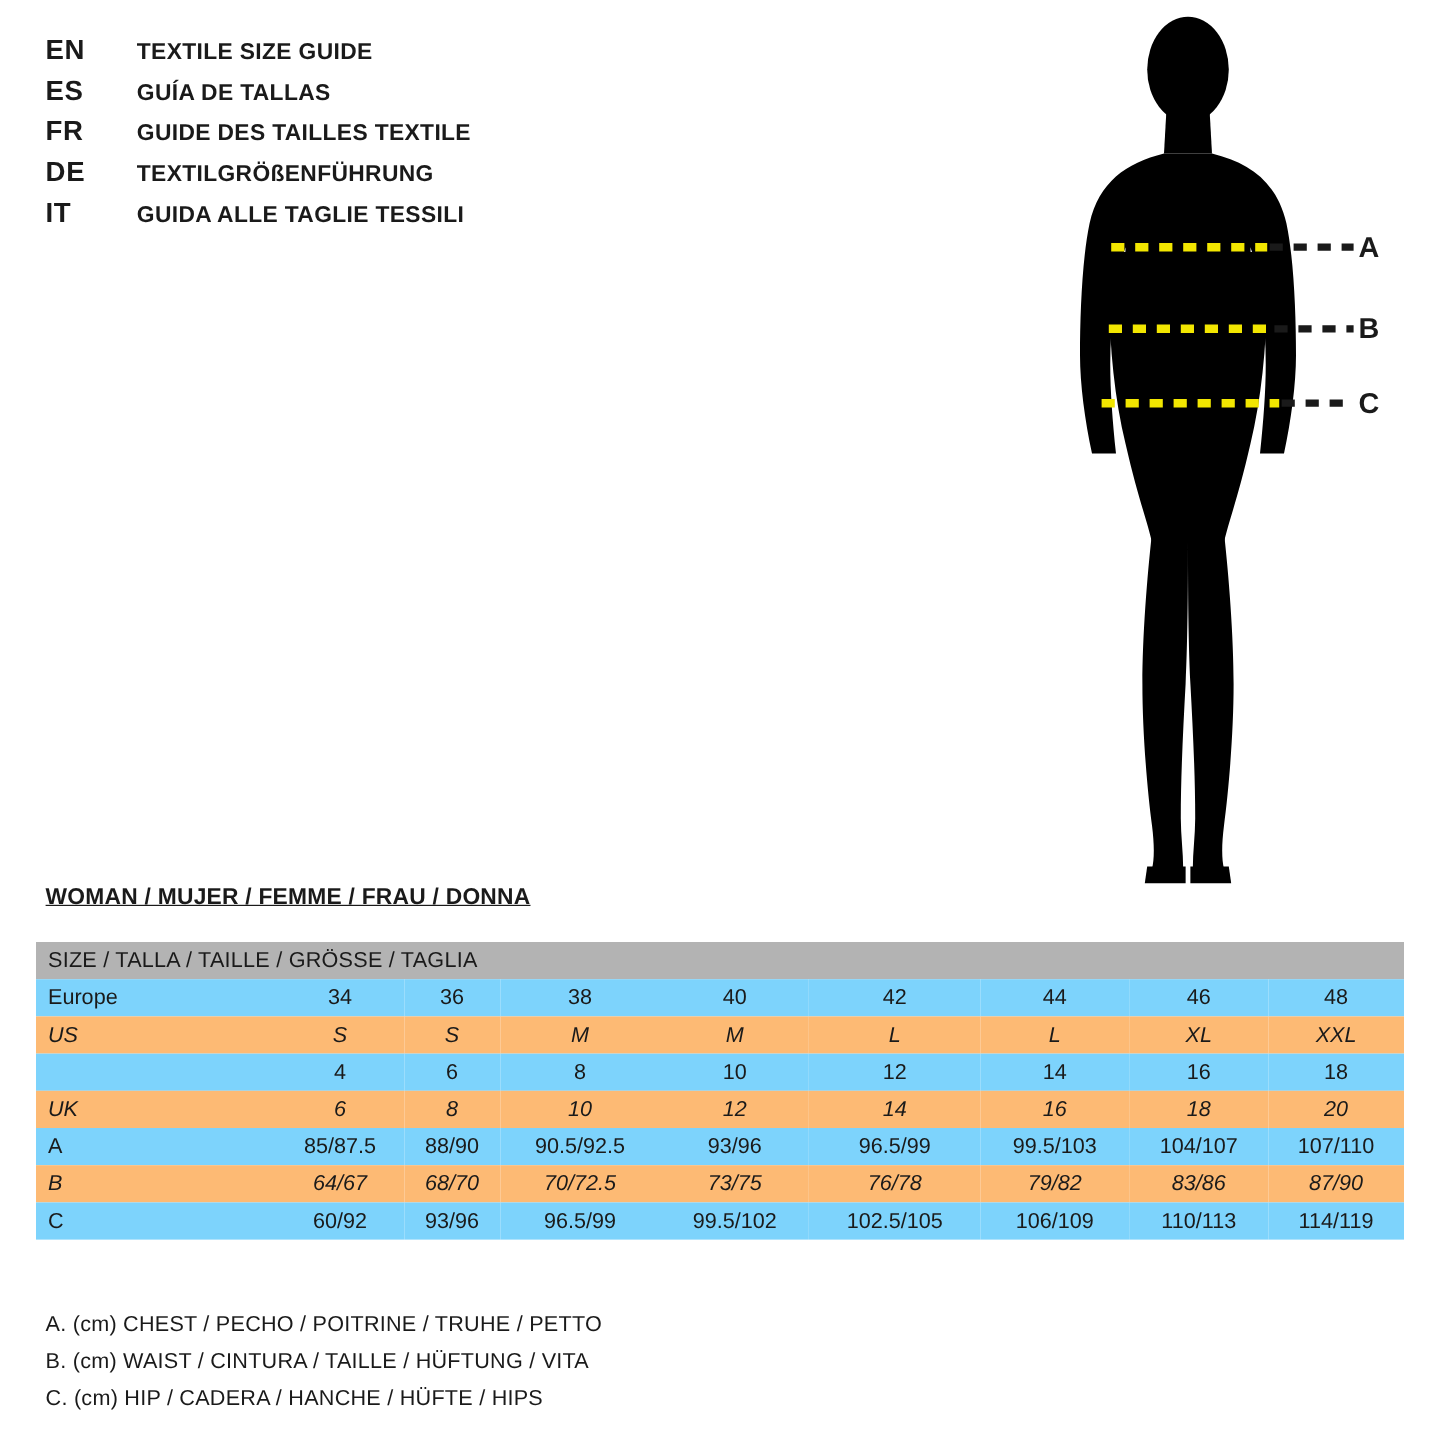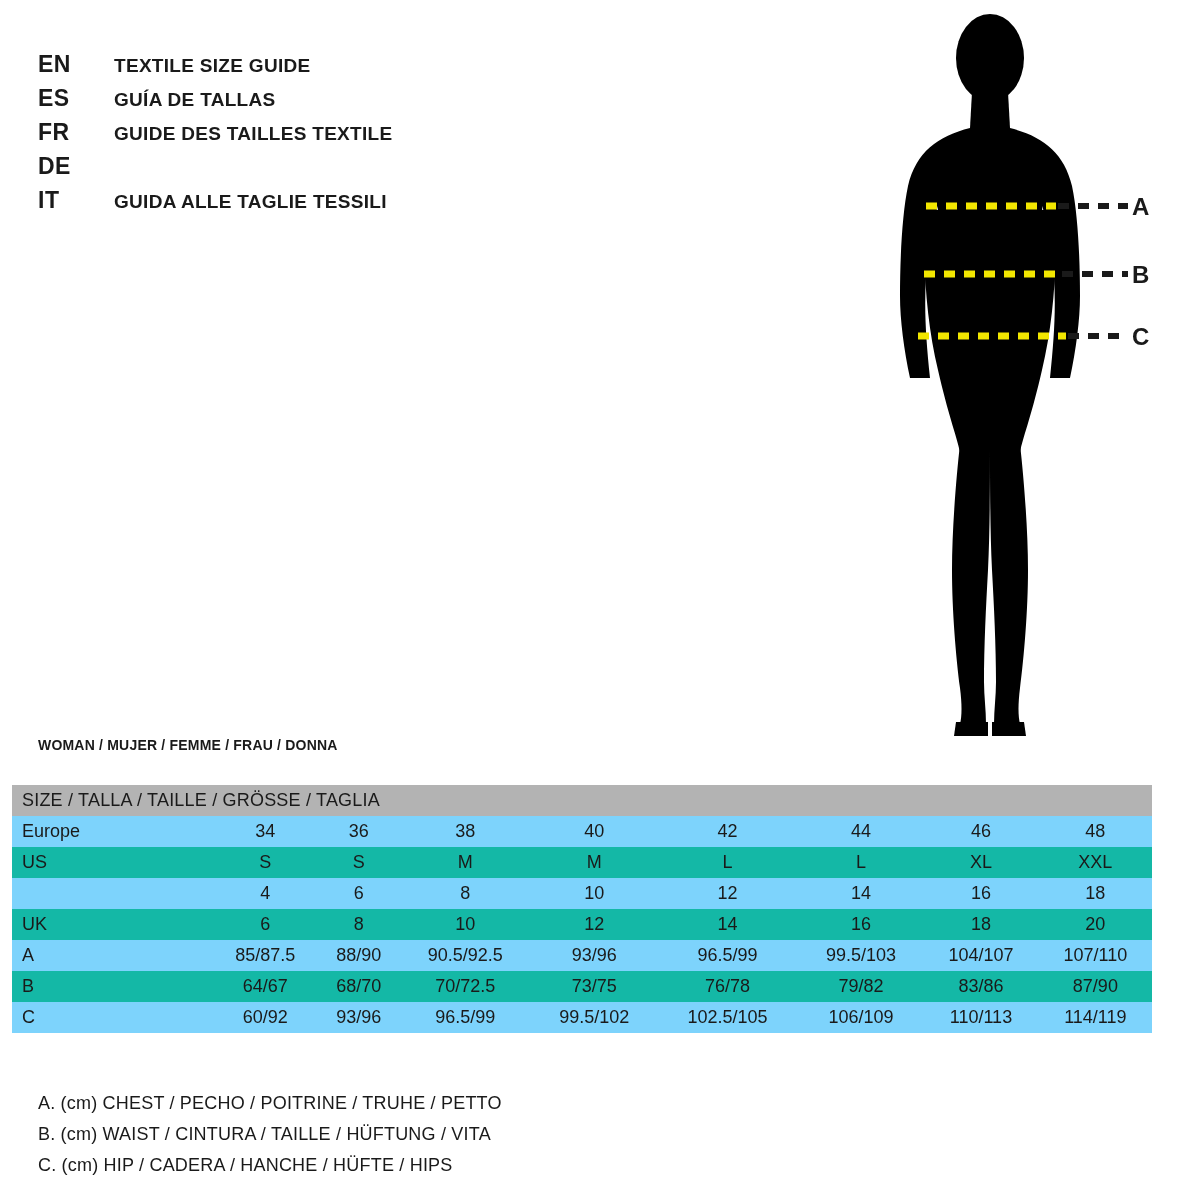--- a/index.html
+++ b/index.html
@@ -15,21 +15,20 @@
     color: #1a1a1a;
     overflow: hidden;
   }
 
   
   #title-block {
     position: absolute;
     left: 38px;
     top: 28px;
     width: 560px;
-    margin-top: 23px;
   }
   .title-row {
     display: flex;
     align-items: baseline;
     height: 34px;
   }
   .title-lang {
     width: 76px;
     font-size: 23px;
     font-weight: bold;
@@ -60,50 +59,52 @@
     font-size: 24px;
     font-weight: bold;
     color: #1a1a1a;
   }
 
   
   #gender-heading {
     position: absolute;
     left: 38px;
     top: 737px;
-    font-size: 14px;
+    font-size: 19px;
     font-weight: bold;
     letter-spacing: 0.2px;
+    text-decoration: underline;
   }
 
   
   #size-table {
     position: absolute;
-    left: 12px;
+    left: 30px;
     top: 785px;
     width: 1140px;
     border-collapse: collapse;
     font-size: 18px;
   }
   #size-table th, #size-table td {
     padding: 0;
     height: 31px;
     font-weight: normal;
   }
   #size-table tr.header-row {
     background: #b3b3b3;
   }
   #size-table tr.header-row th {
     text-align: left;
     padding-left: 10px;
     font-size: 18px;
     letter-spacing: 0.2px;
   }
   #size-table tr.shaded {
-    background: #14b8a6;
+    background: #fdba74;
+    font-style: italic;
   }
   #size-table tr.plain {
     background: #7dd3fc;
   }
   #size-table td.row-label {
     text-align: left;
     padding-left: 10px;
     width: 190px;
   }
   #size-table td.val {
@@ -136,20 +137,21 @@
   <div class="title-row">
     <span class="title-lang">ES</span>
     <span class="title-text">GUÍA DE TALLAS</span>
   </div>
   <div class="title-row">
     <span class="title-lang">FR</span>
     <span class="title-text">GUIDE DES TAILLES TEXTILE</span>
   </div>
   <div class="title-row">
     <span class="title-lang">DE</span>
+    <span class="title-text">TEXTILGRÖßENFÜHRUNG</span>
   </div>
   <div class="title-row">
     <span class="title-lang">IT</span>
     <span class="title-text">GUIDA ALLE TAGLIE TESSILI</span>
   </div>
 </div>
 
 <div id="figure-area">
   <svg id="figure-svg" width="330" height="740" viewBox="0 0 330 740">
 

